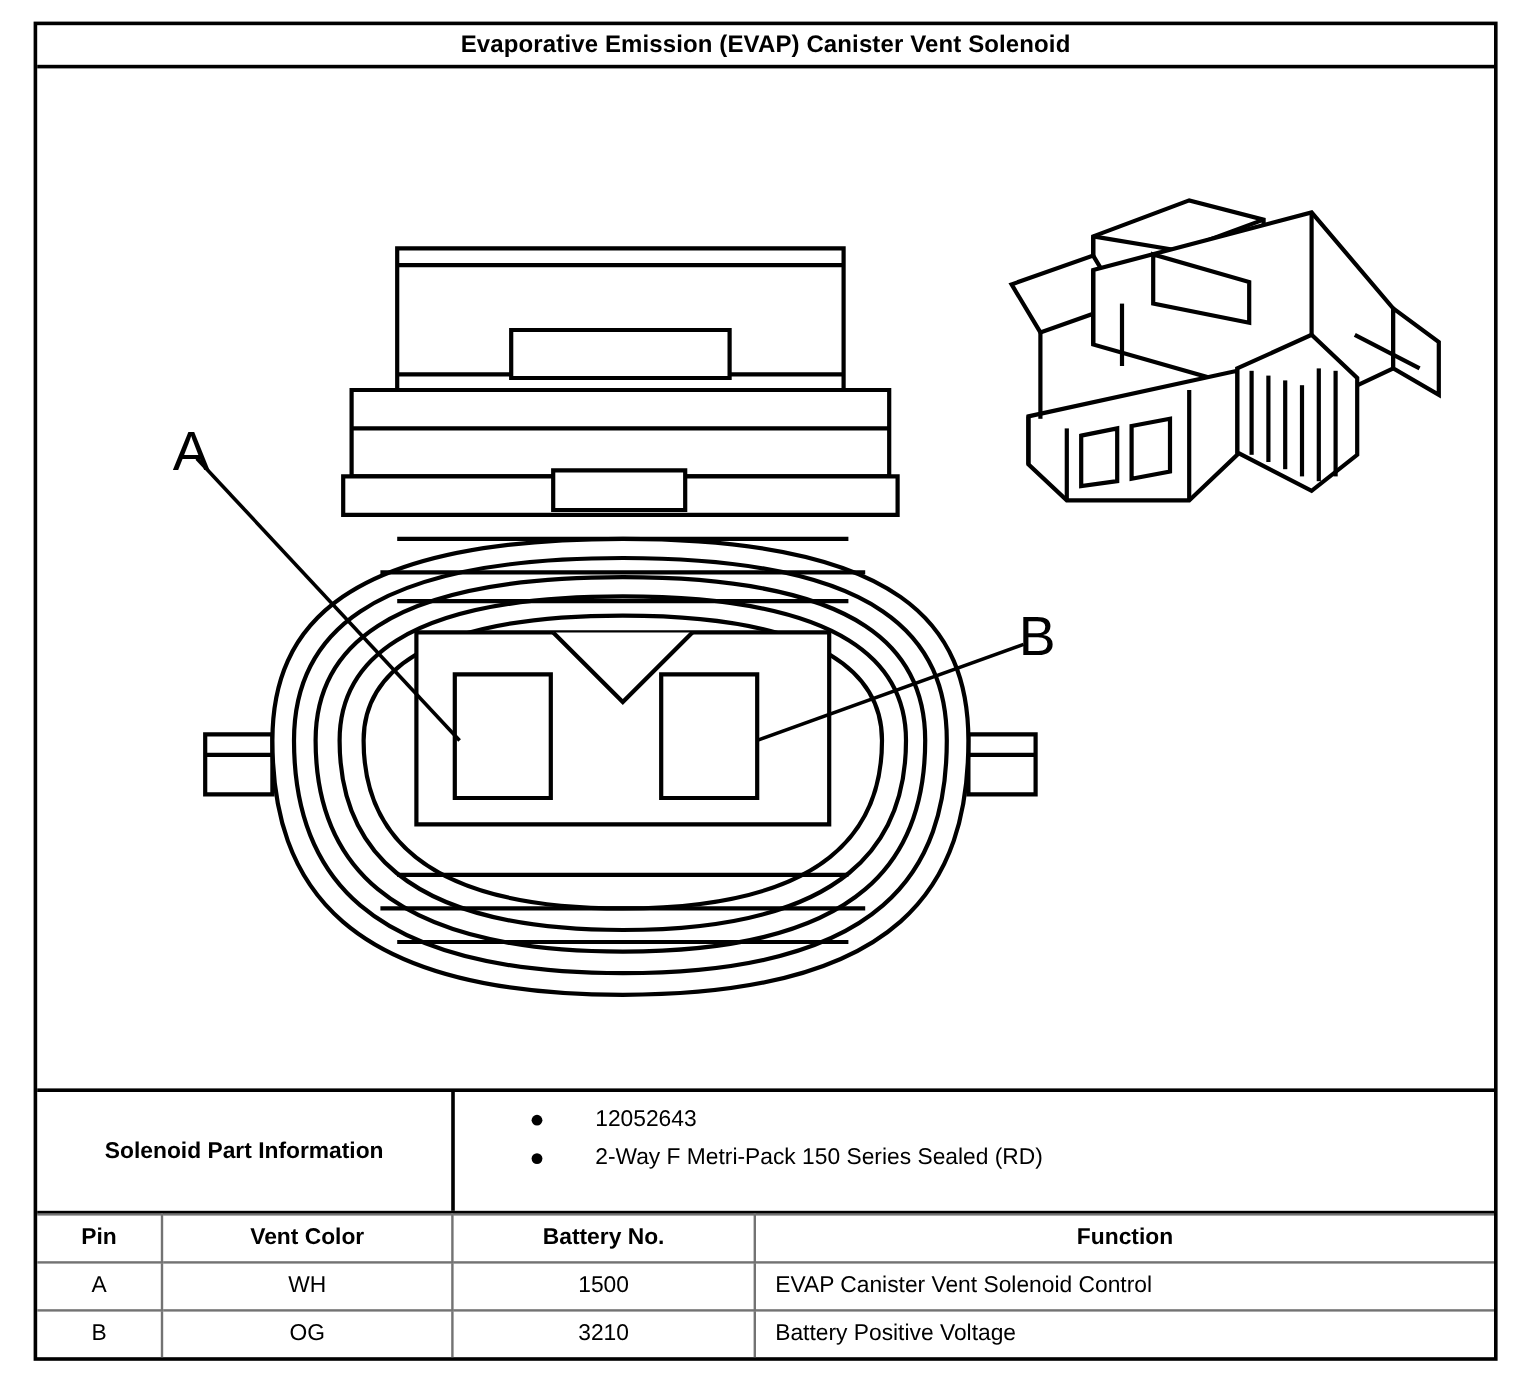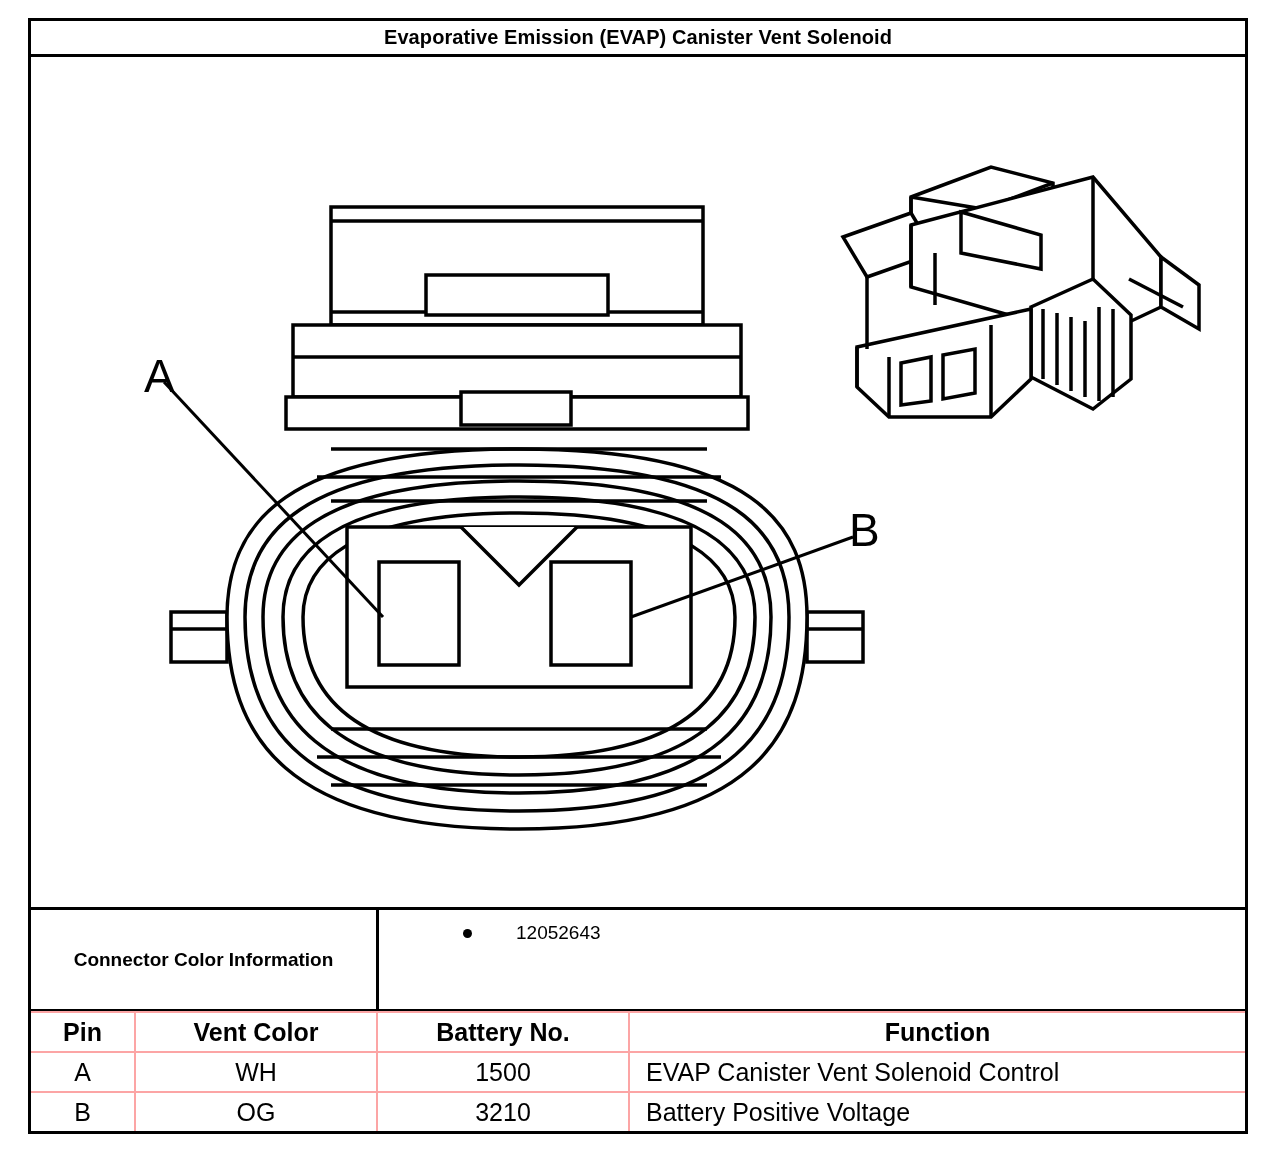--- a/index.html
+++ b/index.html
@@ -90,21 +90,21 @@
     box-sizing: border-box;
     display: flex;
     align-items: center;
     justify-content: center;
     font-size: 19px;
     font-weight: bold;
   }
   .cpi-values {
     flex: 1;
     box-sizing: border-box;
-    padding: 12px 0 0 84px;
+    padding: 12px 0 0 64px;
   }
   .cpi-item {
     display: flex;
     align-items: center;
     font-size: 19px;
     margin-bottom: 10px;
   }
   .bullet {
     width: 9px;
     height: 9px;
@@ -118,23 +118,23 @@
   
   .pin-table {
     position: absolute;
     left: 0;
     bottom: 0;
     width: 1214px;
     border-collapse: collapse;
     table-layout: fixed;
   }
   .pin-table th, .pin-table td {
-    border: 2px solid #fca5a5;
+    border: 2px solid #737373;
     height: 38px;
-    font-size: 25px;
+    font-size: 19px;
     font-weight: normal;
     padding: 0;
   }
   .pin-table th {
     font-weight: bold;
     text-align: center;
   }
   .pin-table .col-pin { width: 104px; }
   .pin-table .col-wire { width: 242px; }
   .pin-table .col-circuit { width: 252px; }
@@ -261,25 +261,29 @@
           <path d="M904 196 L904 248"></path>
           <path d="M836 220 L836 292"></path>
         </g>
       </svg>
 
       <span class="callout callout-a">A</span>
       <span class="callout callout-b">B</span>
     </div>
 
     <div class="cpi">
-      <div class="cpi-label">Connector Color Information</div>
+      <div class="cpi-label">Solenoid Part Information</div>
       <div class="cpi-values">
         <div class="cpi-item">
           <span class="bullet"></span>
           <span>12052643</span>
+        </div>
+        <div class="cpi-item">
+          <span class="bullet"></span>
+          <span>2-Way F Metri-Pack 150 Series Sealed (RD)</span>
         </div>
       </div>
     </div>
 
     <table class="pin-table">
       <colgroup>
         <col class="col-pin">
         <col class="col-wire">
         <col class="col-circuit">
         <col class="col-function">

